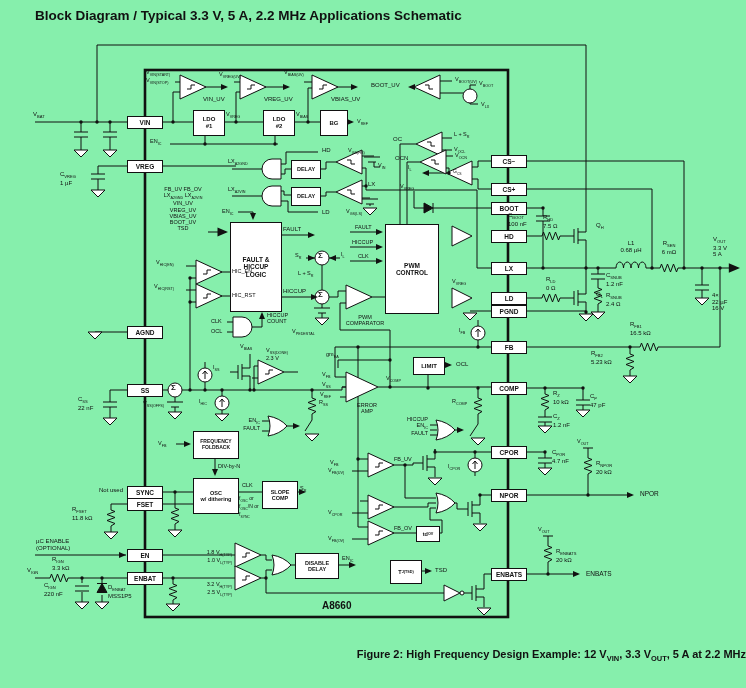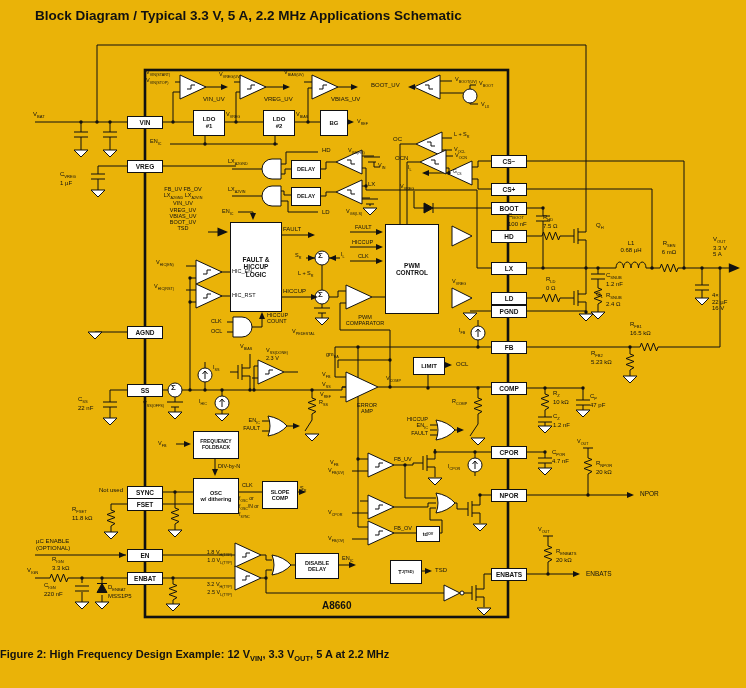--- a/index.html
+++ b/index.html
@@ -1,19 +1,19 @@
 <!DOCTYPE html>
 <html><head>
 <meta charset="utf-8">
 <style>
   html,body{margin:0;padding:0;background:#fff;}
-  #page{position:relative;width:746px;height:688px;background:#eab308;font-family:"Liberation Sans",sans-serif;color:#111;overflow:hidden;}
+  #page{position:relative;width:746px;height:688px;background:#86efac;font-family:"Liberation Sans",sans-serif;color:#111;overflow:hidden;}
   #page svg{position:absolute;left:0;top:0;z-index:1;}
   .title{position:absolute;left:35px;top:8px;font-size:13.5px;font-weight:bold;z-index:3;}
-  .caption{position:absolute;left:0;top:648px;width:746px;text-align:left;font-size:11px;font-weight:bold;z-index:3;}
+  .caption{position:absolute;left:0;top:648px;width:746px;text-align:right;font-size:11px;font-weight:bold;z-index:3;}
   .lbl{position:absolute;line-height:1.12;white-space:pre-line;z-index:3;color:#111;}
   .lbl sub, .caption sub, .blk sub{font-size:68%;}
   .pin{position:absolute;width:34px;height:11px;border:1.3px solid #111;background:#fff;
        display:flex;align-items:center;justify-content:center;font-size:6.5px;font-weight:bold;z-index:2;}
   .blk{position:absolute;border:1.2px solid #111;background:#fff;display:flex;align-items:center;
        justify-content:center;text-align:center;font-weight:bold;line-height:1.15;white-space:pre-line;z-index:2;}
 </style>
 </head>
 <body>
 

